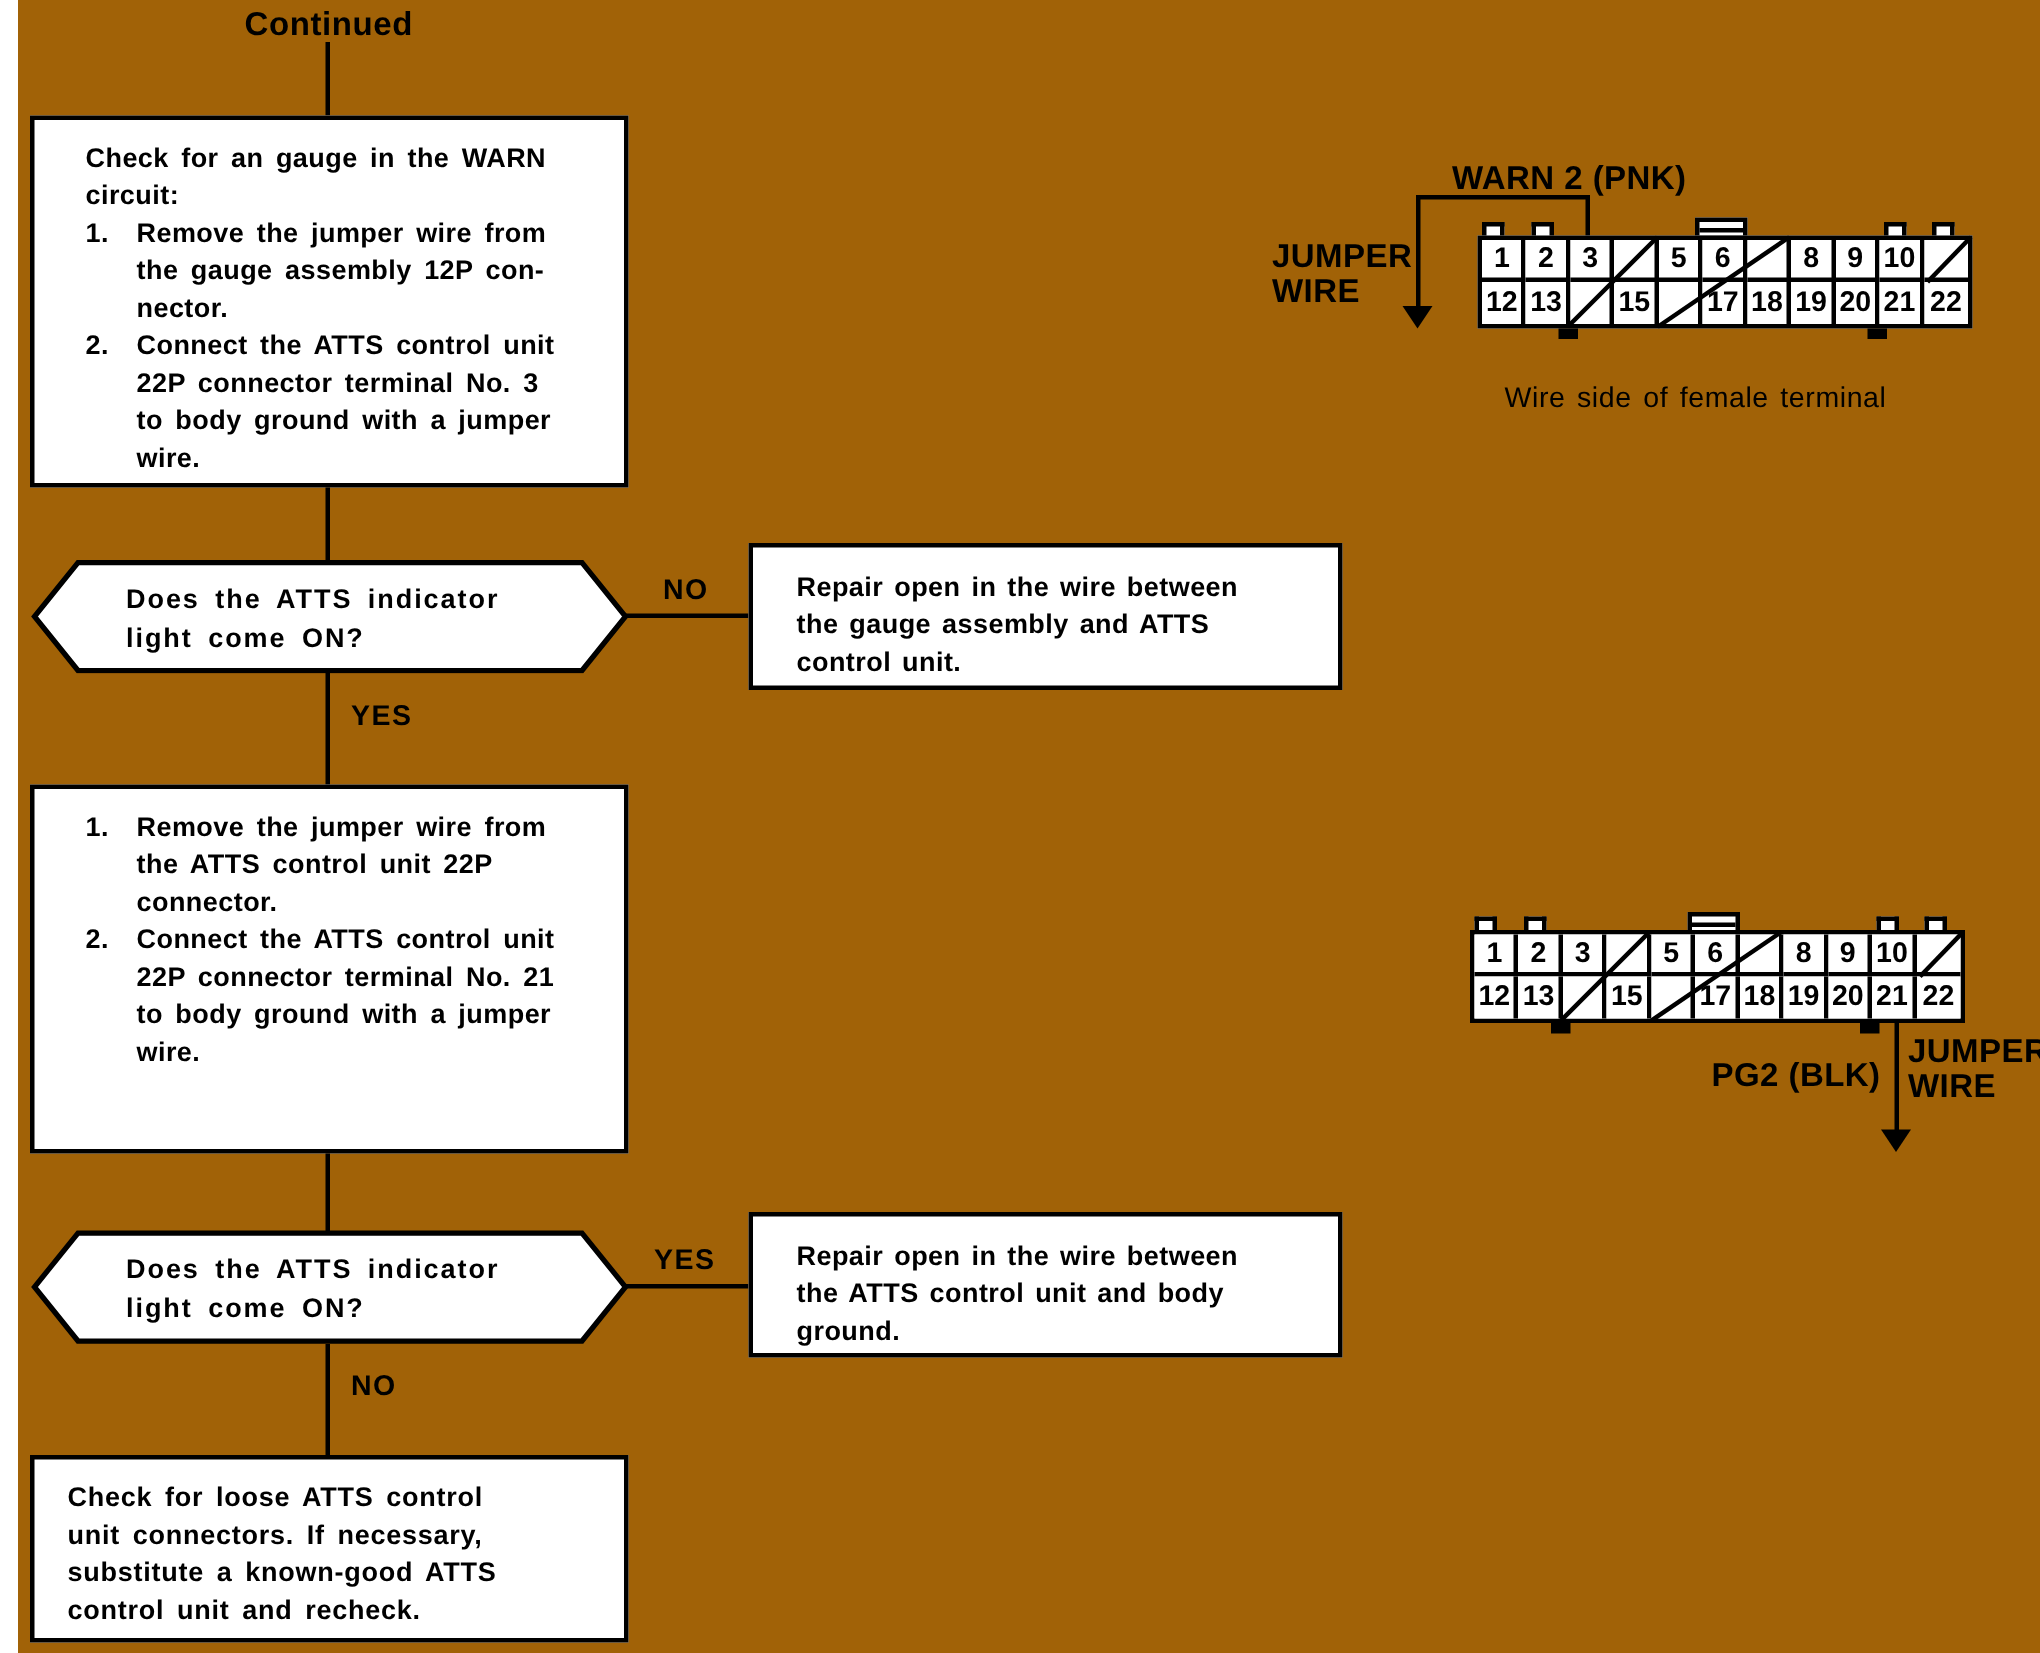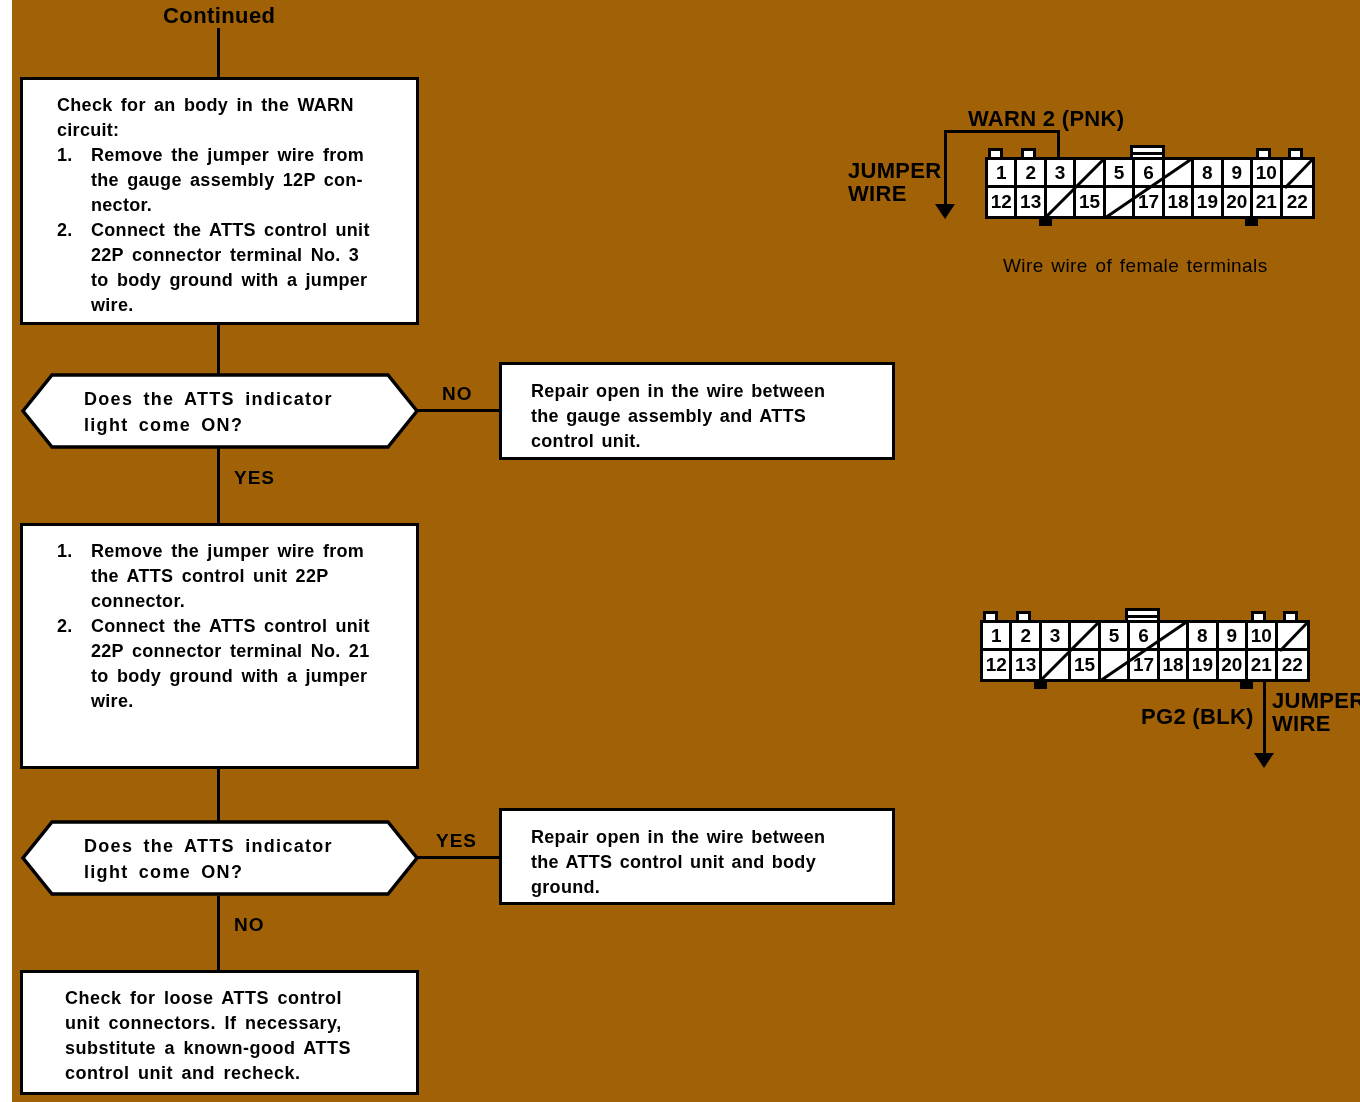--- a/index.html
+++ b/index.html
@@ -16,21 +16,21 @@
   .bitem{display:flex;}
   .bnum{flex:0 0 34px;}
   .btext{flex:1;}
   
   .decision{position:absolute;width:400px;height:56px;}
   .decision svg{position:absolute;left:0;top:0;}
   .dtext{position:absolute;left:64px;top:13px;font-size:18px;font-weight:bold;line-height:26px;letter-spacing:1.3px;word-spacing:4px;}
   .branch-label{position:absolute;font-size:19px;font-weight:bold;letter-spacing:1px;}
   
   .rbox-pad{padding:14px 0 0 29px;font-size:18px;font-weight:bold;line-height:25px;letter-spacing:.3px;word-spacing:2px;}
-  .fbox-pad{padding:13px 10px 0 42px;font-size:18px;font-weight:bold;line-height:25px;letter-spacing:.5px;word-spacing:3px;}
+  .fbox-pad{padding:13px 10px 0 22px;font-size:18px;font-weight:bold;line-height:25px;letter-spacing:.5px;word-spacing:3px;}
   
   .rlabel{position:absolute;font-weight:bold;font-size:22px;letter-spacing:.3px;}
   .rtitle{position:absolute;font-weight:bold;font-size:20px;letter-spacing:.4px;}
   .rcaption{position:absolute;font-size:19px;letter-spacing:.4px;word-spacing:2px;}
   
   .connector{position:absolute;width:330px;height:62px;}
   .conn-grid{
     position:absolute;left:0;top:0;width:330px;height:62px;box-sizing:border-box;
     border:3px solid #000;background:#fff;
     display:grid;grid-template-columns:repeat(11,1fr);grid-template-rows:1fr 1fr;
@@ -54,21 +54,21 @@
 </head>
 <body>
 
 <div class="canvas">
 
   <div class="continued">Continued</div>
   <div class="ln" style="left:205px;top:28px;width:3px;height:49px"></div>
 
   <div class="pbox" style="left:8px;top:77px;width:399px;height:248px">
     <div class="pbox-pad">
-      <div class="pre">Check for an body in the WARN
+      <div class="pre">Check for an gauge in the WARN
 circuit:</div>
       <div class="bitem">
         <span class="bnum">1.</span>
         <span class="btext pre">Remove the jumper wire from
 the gauge assembly 12P con-
 nector.</span>
       </div>
       <div class="bitem">
         <span class="bnum">2.</span>
         <span class="btext pre">Connect the ATTS control unit
@@ -187,21 +187,21 @@
       </div>
     <svg class="diag" width="330" height="62" viewBox="0 0 330 62">
       <line x1="60" y1="61" x2="120" y2="1" stroke="#000" stroke-width="3"></line>
       <line x1="120" y1="61" x2="208" y2="1" stroke="#000" stroke-width="3"></line>
       <line x1="300" y1="31" x2="329" y2="1" stroke="#000" stroke-width="3"></line>
     </svg>
     <div class="btab" style="left:54px"></div>
     <div class="btab" style="left:260px"></div>
   </div>
 
-  <div class="rcaption" style="left:991px;top:255px">Wire wire of female terminals</div>
+  <div class="rcaption" style="left:991px;top:255px">Wire side of female terminal</div>
 
   <div class="connector" style="left:968px;top:620px">
     <div class="bump" style="left:3px"></div>
     <div class="bump" style="left:36px"></div>
     <div class="latch">
         <div class="latch-line"></div>
       </div>
     <div class="bump" style="left:271px"></div>
     <div class="bump" style="left:303px"></div>
     <div class="conn-grid">

